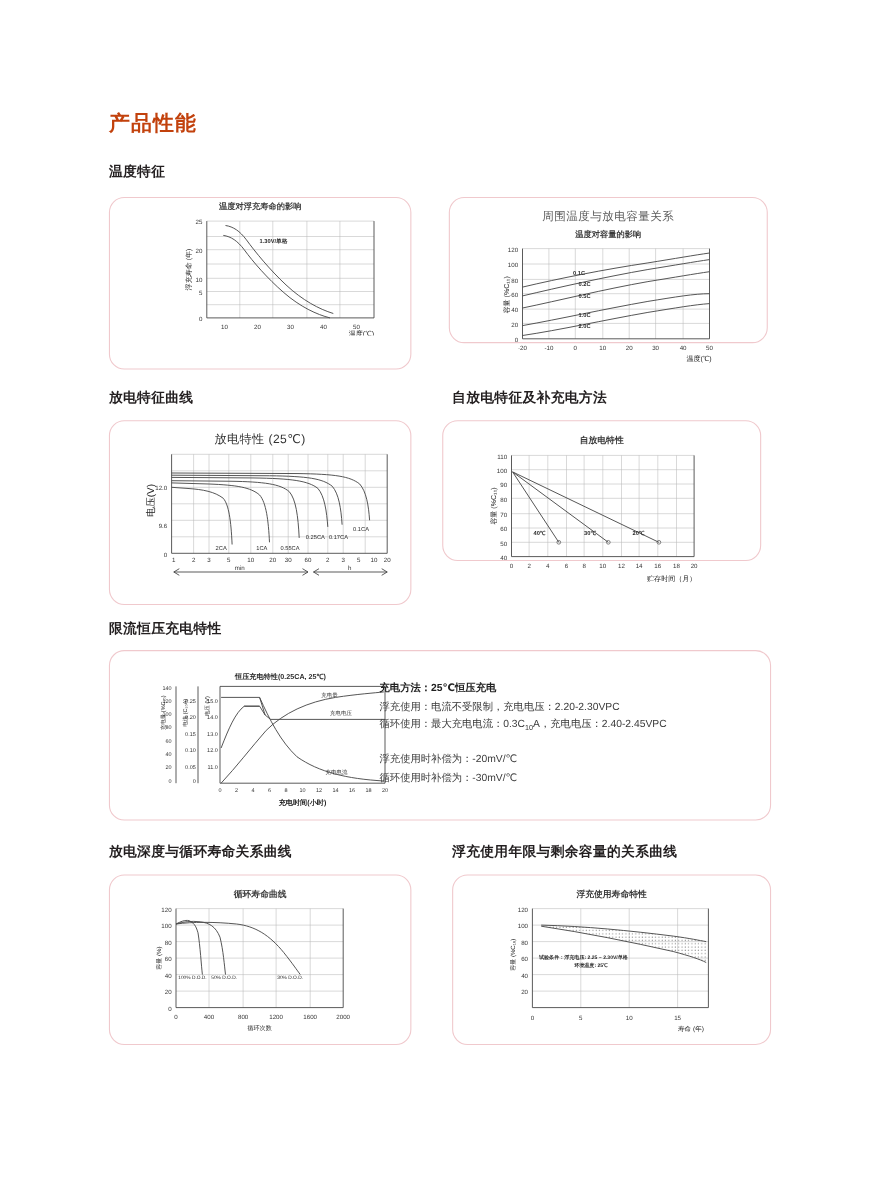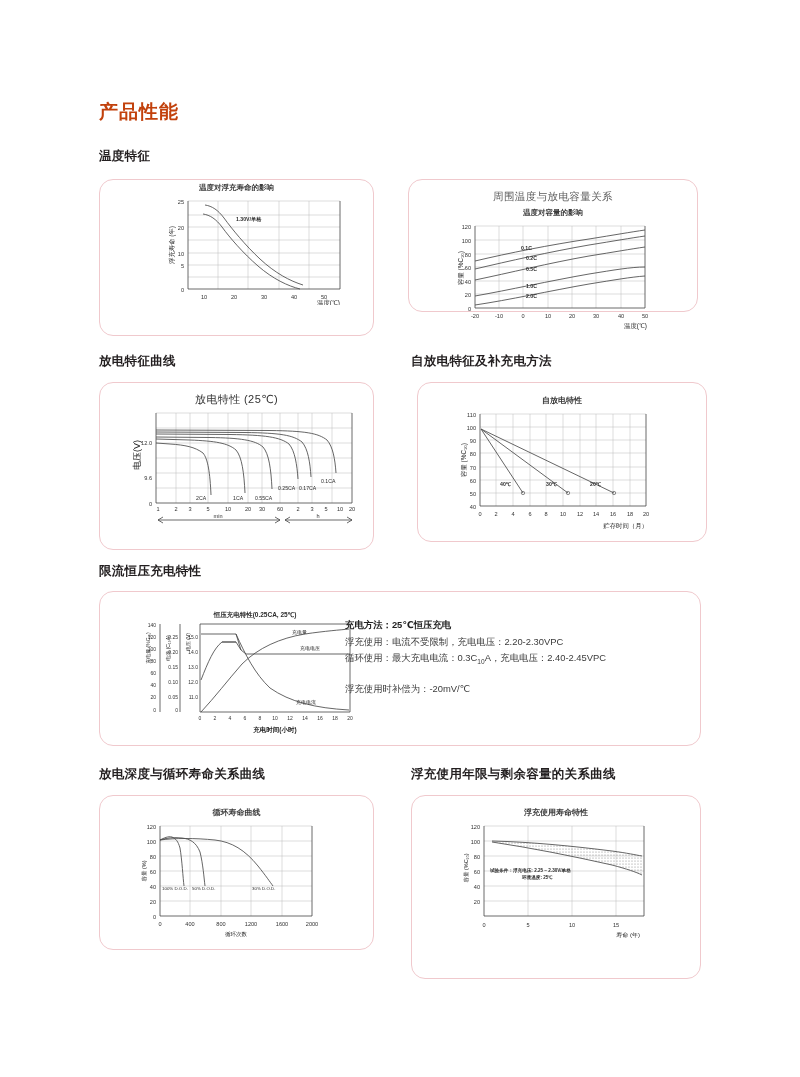--- a/index.html
+++ b/index.html
@@ -240,21 +240,21 @@
           <line x1="185" y1="113" x2="190" y2="116"></line>
         <line x1="252" y1="113" x2="247" y2="110"></line>
           <line x1="252" y1="113" x2="247" y2="116"></line>
       </g>
       <text class="tk" x="118" y="111" text-anchor="middle">min</text>
       <text class="tk" x="218" y="111" text-anchor="middle">h</text>
       <text class="albl" x="40" y="48" text-anchor="middle" transform="rotate(-90 40 48)" style="font-size:9px;">电压(V)</text>
     </svg>
   </div>
 
-  <div class="card" style="left:417px; top:382px; width:290px; height:160px;">
+  <div class="card" style="left:402px; top:382px; width:290px; height:128px;">
     <div class="chart-title small" style="margin-top:12px; font-size:8px;">自放电特性</div>
     <svg width="290" height="126" viewBox="0 0 290 126">
 
       <g class="gl">
         <line x1="62" y1="8" x2="228" y2="8"></line>
         <line x1="62" y1="21" x2="228" y2="21"></line>
         <line x1="62" y1="34" x2="228" y2="34"></line>
         <line x1="62" y1="47" x2="228" y2="47"></line>
         <line x1="62" y1="61" x2="228" y2="61"></line>
         <line x1="62" y1="74" x2="228" y2="74"></line>
@@ -385,20 +385,21 @@
     <div class="spec-block" style="left:245px; top:25px; width:345px;">
       <div>
         <span class="hdr">充电方法：</span><span class="hdr">25℃恒压充电</span>
       </div>
       <div>浮充使用：电流不受限制，充电电压：2.20-2.30VPC</div>
       <div>
         <span>循环使用：最大充电电流：0.3C</span><sub>10</sub><span>A，充电电压：2.40-2.45VPC</span>
       </div>
       <div class="gap"></div>
       <div>浮充使用时补偿为：-20mV/℃</div>
+      <div>循环使用时补偿为：-30mV/℃</div>
     </div>
   </div>
 
   <div class="section-head" style="left:99px; top:766px;">放电深度与循环寿命关系曲线</div>
   <div class="section-head" style="left:411px; top:766px;">浮充使用年限与剩余容量的关系曲线</div>
 
   <div class="card" style="left:99px; top:795px; width:275px; height:155px;">
     <div class="chart-title small" style="margin-top:11px; font-size:8px;">循环寿命曲线</div>
     <svg width="275" height="122" viewBox="0 0 275 122">
 
@@ -442,21 +443,21 @@
       <text class="tk" x="90" y="108" text-anchor="middle">400</text>
       <text class="tk" x="121" y="108" text-anchor="middle">800</text>
       <text class="tk" x="151" y="108" text-anchor="middle">1200</text>
       <text class="tk" x="182" y="108" text-anchor="middle">1600</text>
       <text class="tk" x="212" y="108" text-anchor="middle">2000</text>
       <text class="albl" x="46" y="53" text-anchor="middle" transform="rotate(-90 46 53)" style="font-size:5.5px;">容量 (%)</text>
       <text class="albl" x="136" y="118" text-anchor="middle" style="font-size:5.5px;">循环次数</text>
     </svg>
   </div>
 
-  <div class="card" style="left:411px; top:795px; width:290px; height:184px;">
+  <div class="card" style="left:411px; top:795px; width:290px; height:155px;">
     <div class="chart-title small" style="margin-top:11px; font-size:8px;">浮充使用寿命特性</div>
     <svg width="290" height="122" viewBox="0 0 290 122">
       <defs>
         <pattern id="dots" width="3" height="3" patternUnits="userSpaceOnUse">
           <circle cx="1" cy="1" r="0.55" fill="#6a6a6a"></circle>
         </pattern>
       </defs>
 
       <g class="gl">
         <line x1="72" y1="8" x2="232" y2="8"></line>

